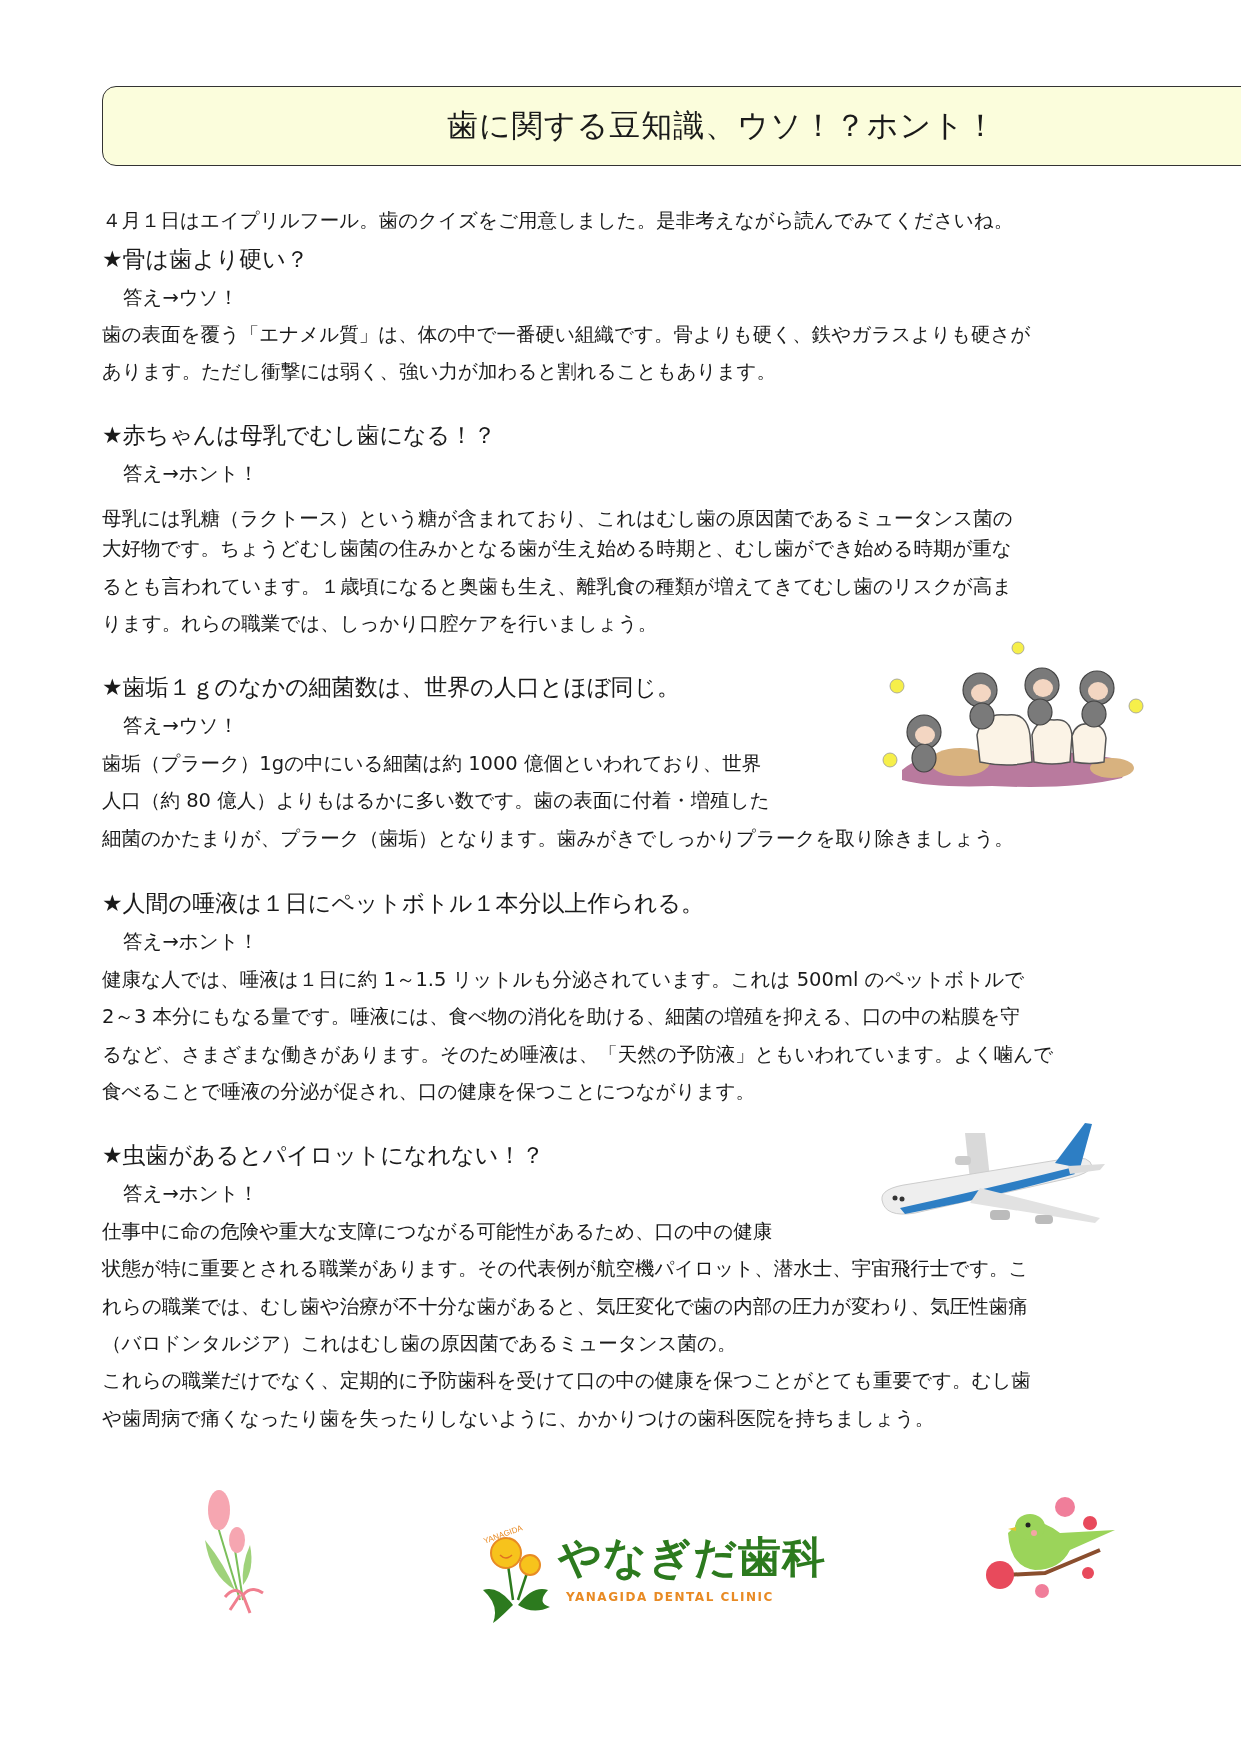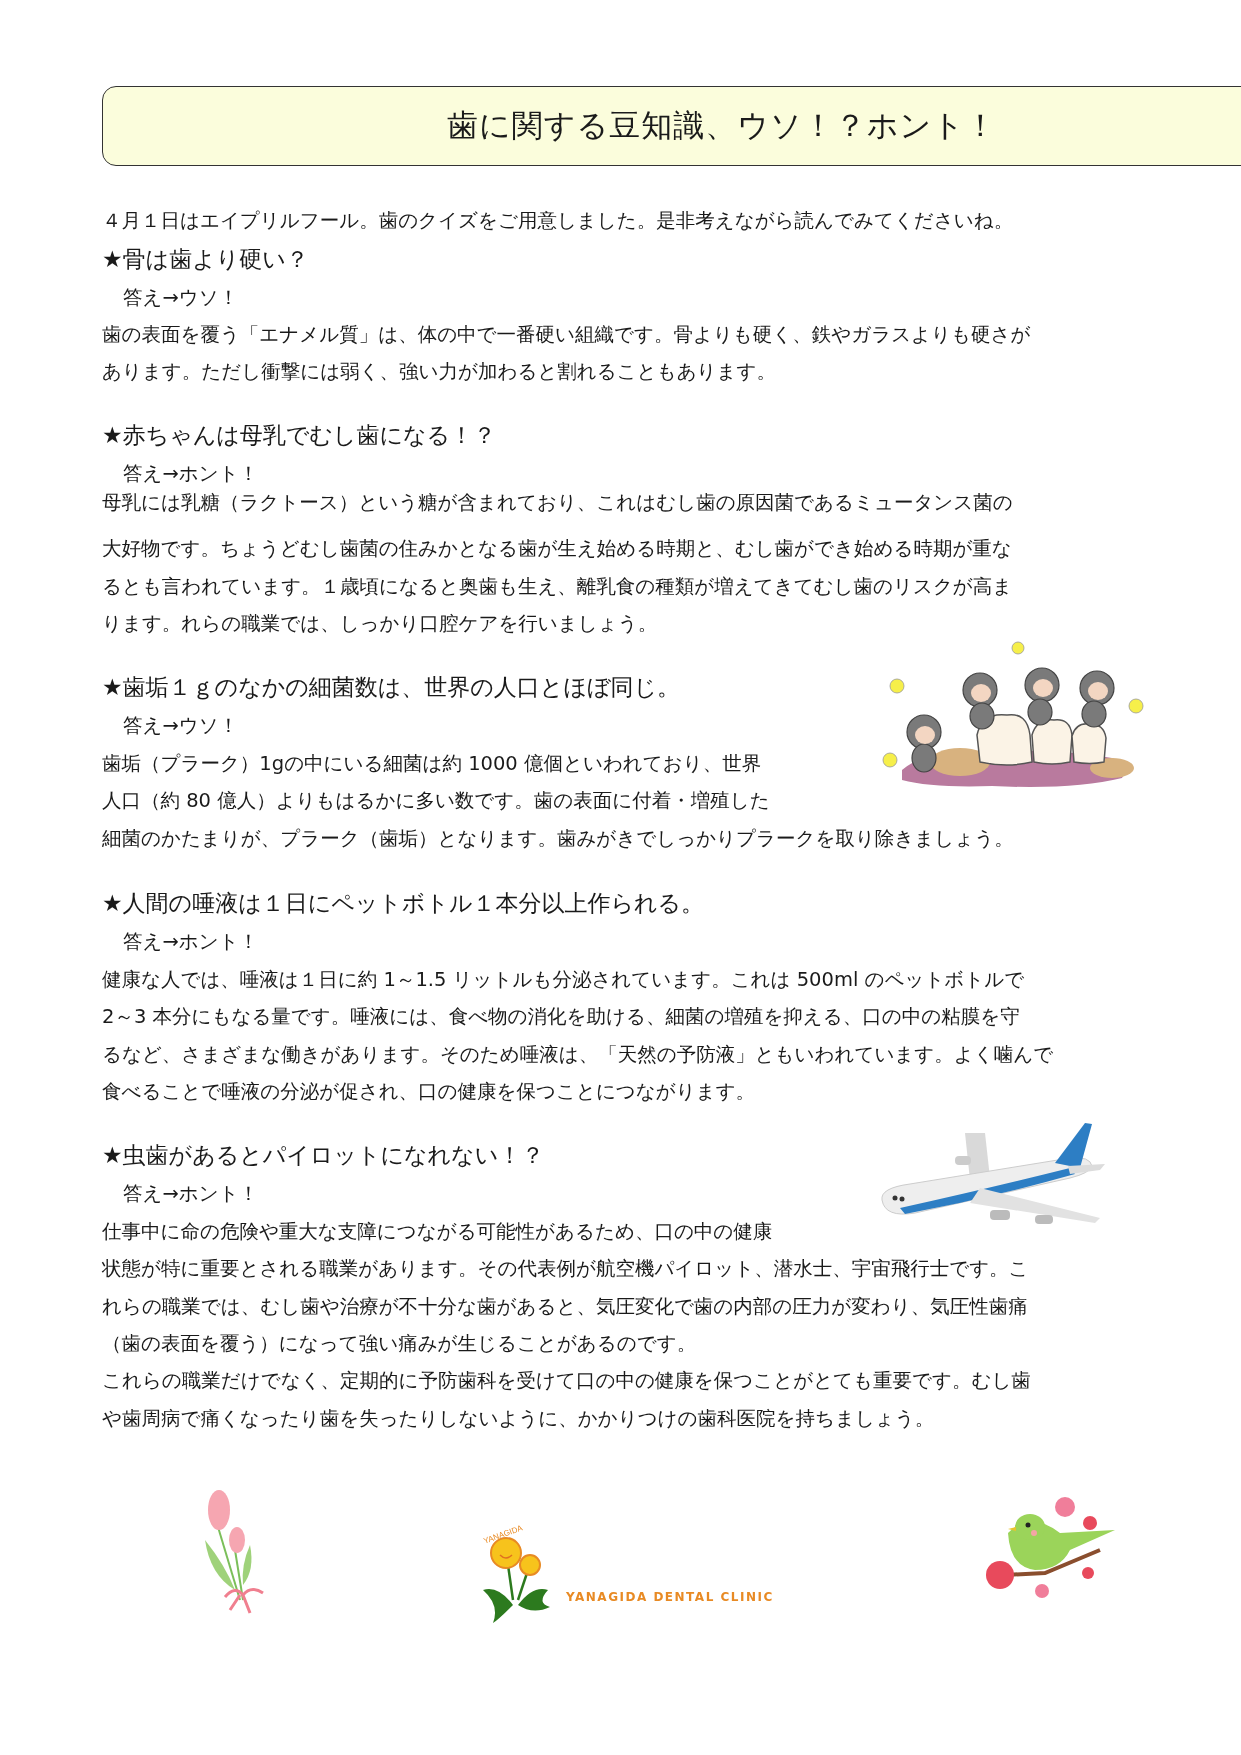--- a/index.html
+++ b/index.html
@@ -28,21 +28,21 @@
 
 <div class="line" style="top:202px;">４月１日はエイプリルフール。歯のクイズをご用意しました。是非考えながら読んでみてくださいね。</div>
 
 <div class="line heading" style="top:240px;">★骨は歯より硬い？</div>
 <div class="line answer" style="top:279px;">答え→ウソ！</div>
 <div class="line" style="top:316px;">歯の表面を覆う「エナメル質」は、体の中で一番硬い組織です。骨よりも硬く、鉄やガラスよりも硬さが</div>
 <div class="line" style="top:353px;">あります。ただし衝撃には弱く、強い力が加わると割れることもあります。</div>
 
 <div class="line heading" style="top:416px;">★赤ちゃんは母乳でむし歯になる！？</div>
 <div class="line answer" style="top:455px;">答え→ホント！</div>
-<div class="line" style="top:484px;">母乳には乳糖（ラクトース）という糖が含まれており、これはむし歯の原因菌であるミュータンス菌の</div>
+<div class="line" style="top:500px;">母乳には乳糖（ラクトース）という糖が含まれており、これはむし歯の原因菌であるミュータンス菌の</div>
 <div class="line" style="top:530px;">大好物です。ちょうどむし歯菌の住みかとなる歯が生え始める時期と、むし歯ができ始める時期が重な</div>
 <div class="line" style="top:568px;">るとも言われています。１歳頃になると奥歯も生え、離乳食の種類が増えてきてむし歯のリスクが高ま</div>
 <div class="line" style="top:605px;">ります。れらの職業では、しっかり口腔ケアを行いましょう。</div>
 
 <div class="line heading" style="top:668px;">★歯垢１ｇのなかの細菌数は、世界の人口とほぼ同じ。</div>
 <div class="line answer" style="top:707px;">答え→ウソ！</div>
 <div class="line" style="top:745px;">歯垢（プラーク）1gの中にいる細菌は約 1000 億個といわれており、世界</div>
 <div class="line" style="top:782px;">人口（約 80 億人）よりもはるかに多い数です。歯の表面に付着・増殖した</div>
 <div class="line" style="top:820px;">細菌のかたまりが、プラーク（歯垢）となります。歯みがきでしっかりプラークを取り除きましょう。</div>
 
@@ -84,21 +84,21 @@
 <div class="line" style="top:961px;">健康な人では、唾液は１日に約 1～1.5 リットルも分泌されています。これは 500ml のペットボトルで</div>
 <div class="line" style="top:998px;">2～3 本分にもなる量です。唾液には、食べ物の消化を助ける、細菌の増殖を抑える、口の中の粘膜を守</div>
 <div class="line" style="top:1036px;">るなど、さまざまな働きがあります。そのため唾液は、「天然の予防液」ともいわれています。よく噛んで</div>
 <div class="line" style="top:1073px;">食べることで唾液の分泌が促され、口の健康を保つことにつながります。</div>
 
 <div class="line heading" style="top:1136px;">★虫歯があるとパイロットになれない！？</div>
 <div class="line answer" style="top:1175px;">答え→ホント！</div>
 <div class="line" style="top:1213px;">仕事中に命の危険や重大な支障につながる可能性があるため、口の中の健康</div>
 <div class="line" style="top:1250px;">状態が特に重要とされる職業があります。その代表例が航空機パイロット、潜水士、宇宙飛行士です。こ</div>
 <div class="line" style="top:1288px;">れらの職業では、むし歯や治療が不十分な歯があると、気圧変化で歯の内部の圧力が変わり、気圧性歯痛</div>
-<div class="line" style="top:1325px;">（歯の表面を覆う）になって強い痛みが生じることがあるのです。</div>
+<div class="line" style="top:1325px;">（バロドンタルジア）これはむし歯の原因菌であるミュータンス菌の。</div>
 <div class="line" style="top:1362px;">これらの職業だけでなく、定期的に予防歯科を受けて口の中の健康を保つことがとても重要です。むし歯</div>
 <div class="line" style="top:1400px;">や歯周病で痛くなったり歯を失ったりしないように、かかりつけの歯科医院を持ちましょう。</div>
 
 <svg class="illus" style="left:870px; top:1118px;" width="240" height="115" viewBox="0 0 240 115">
   <path d="M95 15 L115 15 L120 60 L100 62 Z" fill="#d9d9d9"></path>
   <path d="M12 82 Q10 70 40 66 L200 40 Q220 38 222 48 Q220 55 200 60 L45 95 Q15 100 12 82 Z" fill="#eeeeee" stroke="#ccc" stroke-width="1"></path>
   <path d="M30 90 Q120 70 200 50 L205 56 Q120 80 35 96 Z" fill="#2d7ec4"></path>
   <path d="M185 45 L215 5 L222 6 L210 50 Z" fill="#2d7ec4"></path>
   <path d="M110 70 L230 100 L225 105 L100 85 Z" fill="#e2e2e2"></path>
   <path d="M198 48 L235 46 L230 52 L200 56 Z" fill="#dcdcdc"></path>
@@ -122,20 +122,21 @@
 <div class="logo">
   <svg style="position:absolute; left:0; top:0;" width="80" height="100" viewBox="0 0 80 100">
     <text x="6" y="14" font-size="8" fill="#e88a24" font-family="Liberation Sans, sans-serif" transform="rotate(-20 20 14)">YANAGIDA</text>
     <path d="M30 40 L35 75 M50 45 L40 75" stroke="#2c7a1e" stroke-width="2.5"></path>
     <path d="M5 65 Q20 60 35 80 Q20 95 15 98 Q22 80 5 65 Z" fill="#2c7a1e"></path>
     <path d="M70 65 Q55 60 40 80 Q55 90 72 82 Q58 78 70 65 Z" fill="#2c7a1e"></path>
     <circle cx="28" cy="28" r="15" fill="#f7c31c" stroke="#e88a24" stroke-width="2"></circle>
     <circle cx="52" cy="40" r="10" fill="#f7c31c" stroke="#e88a24" stroke-width="2"></circle>
     <path d="M22 30 Q28 36 34 30" stroke="#e07020" stroke-width="1.5" fill="none"></path>
   </svg>
+  <div class="logo-jp">やなぎだ歯科</div>
   <div class="logo-en">YANAGIDA DENTAL CLINIC</div>
 </div>
 
 <svg class="illus" style="left:970px; top:1495px;" width="150" height="115" viewBox="0 0 150 115">
   <path d="M35 80 L75 78 L130 55" stroke="#8a4e2e" stroke-width="4" fill="none"></path>
   <path d="M38 38 Q60 15 90 38 L145 35 L100 55 Q90 75 65 75 Q40 72 38 38 Z" fill="#9bd45a"></path>
   <ellipse cx="60" cy="32" rx="15" ry="13" fill="#9bd45a"></ellipse>
   <path d="M46 32 L38 34 L46 36 Z" fill="#e8c32d"></path>
   <circle cx="58" cy="30" r="2.5" fill="#222"></circle>
   <circle cx="64" cy="38" r="3" fill="#f4a5a5"></circle>

